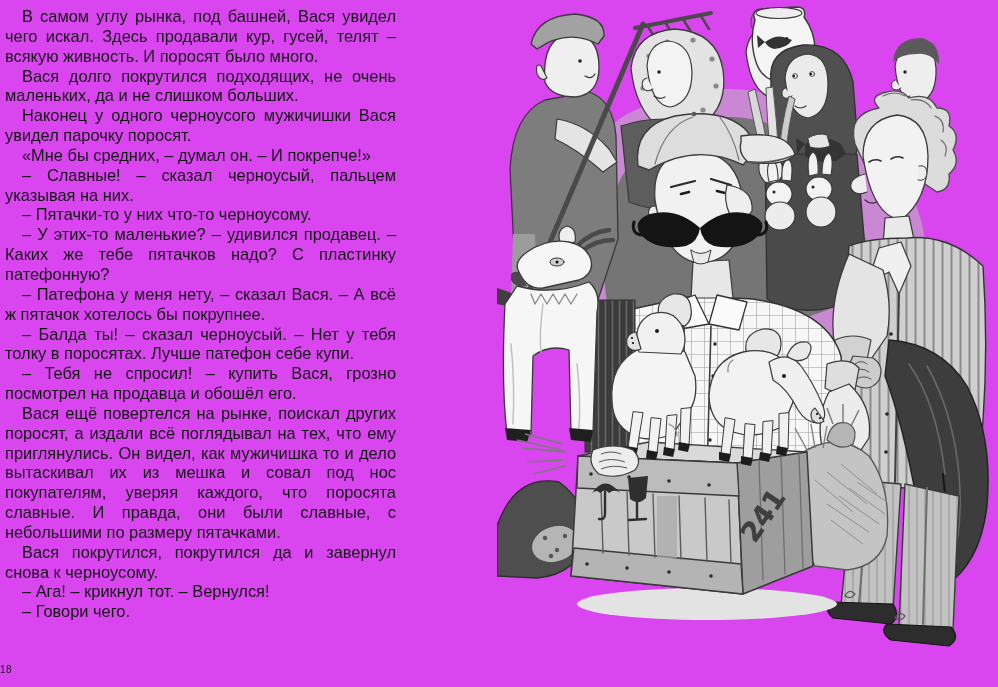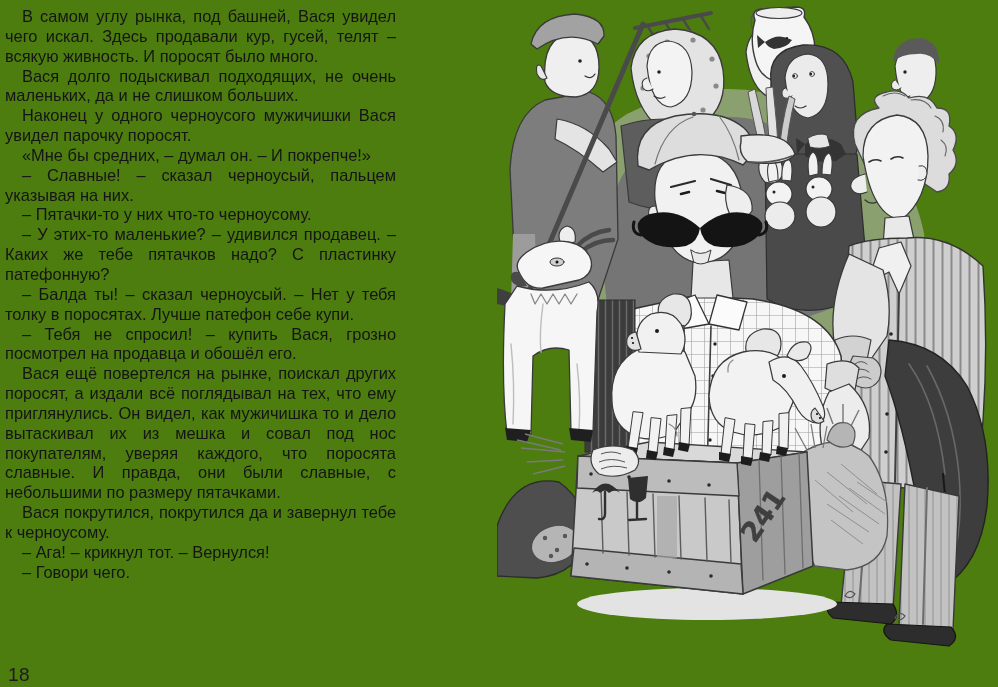--- a/index.html
+++ b/index.html
@@ -1,49 +1,50 @@
 <!DOCTYPE html>
 <html lang="ru"><head>
 <meta charset="utf-8">
 <style>
   html,body{margin:0;padding:0;background:#ffffff;}
   .page{
-    position:relative;width:998px;height:687px;background:#4d7c0f;overflow:hidden;
+    position:relative;width:998px;height:687px;background:#d946ef;overflow:hidden;
     font-family:"Liberation Sans",sans-serif;
   }
   .text-col{
     position:absolute;left:5px;top:7px;width:391px;
     font-size:16.4px;line-height:19.85px;color:#151515;
     text-align:justify;
   }
   .text-col p{margin:0;text-indent:17px;}
   .page-num{
-    position:absolute;left:8px;top:664px;
-    font-size:19px;color:#1c1c1c;letter-spacing:.5px;
+    position:absolute;left:0;top:664px;
+    font-size:10px;color:#1c1c1c;letter-spacing:.5px;
   }
   .illus{position:absolute;left:497px;top:4px;width:500px;height:650px;}
   svg{display:block;}
 </style>
 </head>
 <body>
 
 <div class="page">
 
   <div class="text-col">
     <p>В самом углу рынка, под башней, Вася увидел чего искал. Здесь продавали кур, гусей, телят – всякую живность. И поросят было много.</p>
-    <p>Вася долго подыскивал подходящих, не очень маленьких, да и не слишком больших.</p>
+    <p>Вася долго покрутился подходящих, не очень маленьких, да и не слишком больших.</p>
     <p>Наконец у одного черноусого мужичишки Вася увидел парочку поросят.</p>
     <p>«Мне бы средних, – думал он. – И покрепче!»</p>
     <p>– Славные! – сказал черноусый, пальцем указывая на них.</p>
     <p>– Пятачки-то у них что-то черноусому.</p>
     <p>– У этих-то маленькие? – удивился продавец. – Каких же тебе пятачков надо? С пластинку патефонную?</p>
+    <p>– Патефона у меня нету, – сказал Вася. – А всё ж пятачок хотелось бы покрупнее.</p>
     <p>– Балда ты! – сказал черноусый. – Нет у тебя толку в поросятах. Лучше патефон себе купи.</p>
     <p>– Тебя не спросил! – купить Вася, грозно посмотрел на продавца и обошёл его.</p>
     <p>Вася ещё повертелся на рынке, поискал других поросят, а издали всё поглядывал на тех, что ему приглянулись. Он видел, как мужичишка то и дело вытаскивал их из мешка и совал под нос покупателям, уверяя каждого, что поросята славные. И правда, они были славные, с небольшими по размеру пятачками.</p>
-    <p>Вася покрутился, покрутился да и завернул тебе к черноусому.</p>
+    <p>Вася покрутился, покрутился да и завернул снова к черноусому.</p>
     <p>– Ага! – крикнул тот. – Вернулся!</p>
     <p>– Говори чего.</p>
   </div>
 
   <div class="page-num">18</div>
 
   <div class="illus">
   <svg viewBox="0 0 500 650" width="500" height="650" xmlns="http://www.w3.org/2000/svg">
     <defs>
       <pattern id="check" width="13" height="13" patternUnits="userSpaceOnUse">

